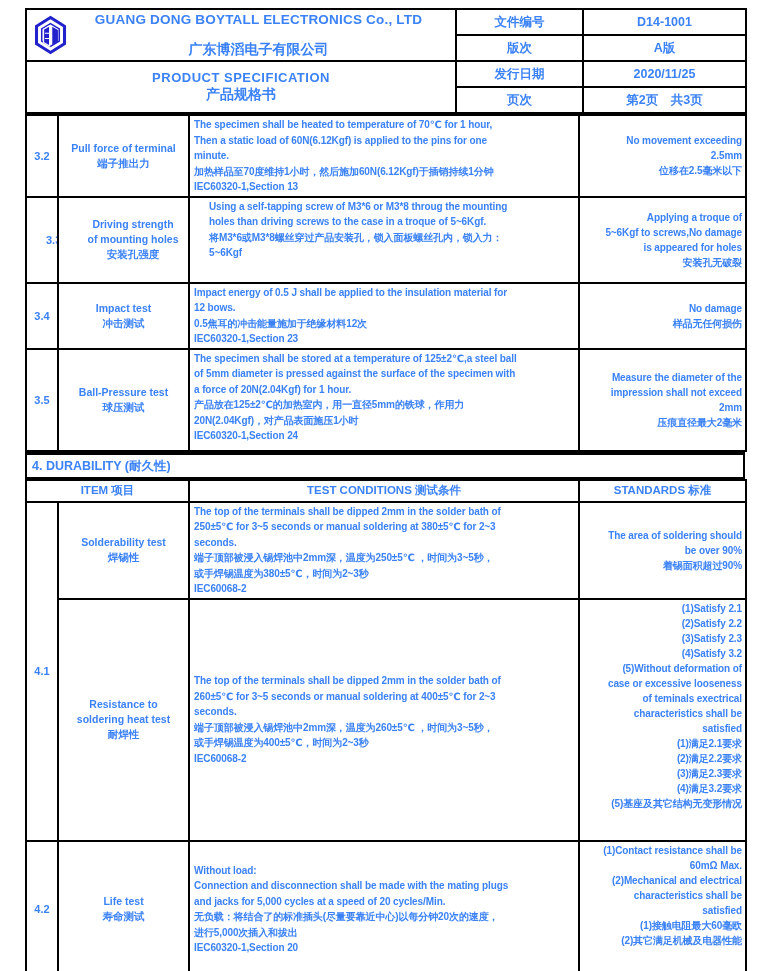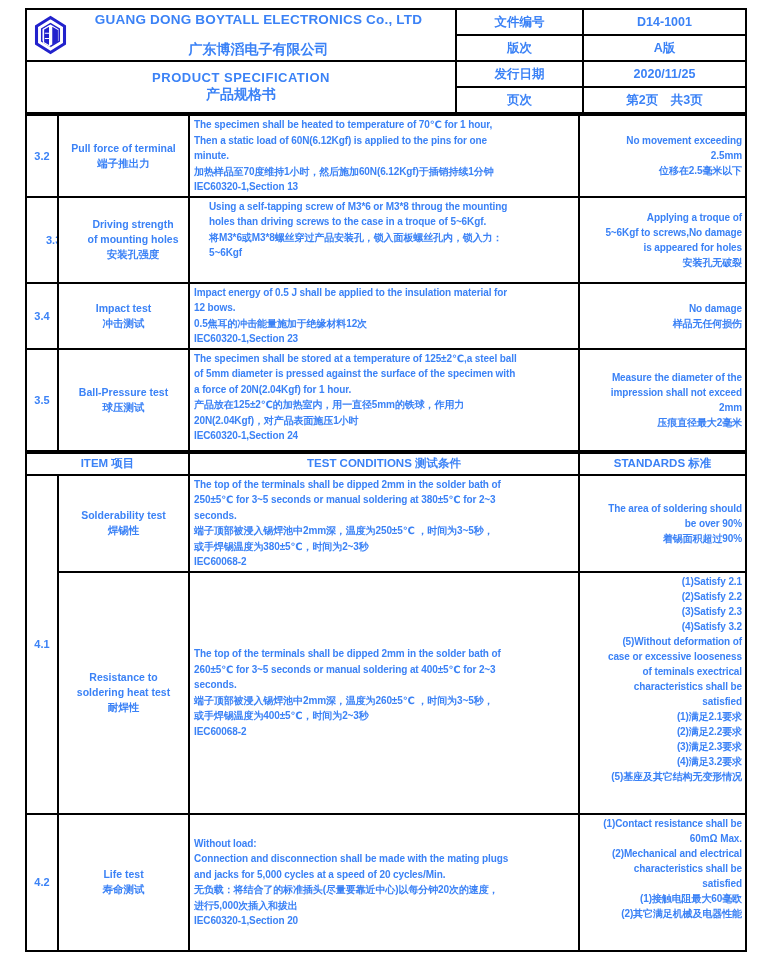--- a/index.html
+++ b/index.html
@@ -155,20 +155,21 @@
 20N(2.04Kgf)，对产品表面施压1小时
 IEC60320-1,Section 24</td>
         <td class="cstd">Measure the diameter of the
 impression shall not exceed
 2mm
 压痕直径最大2毫米</td>
       </tr>
     </tbody>
       </table>
 
+    <div class="sec-title">4. DURABILITY (耐久性)</div>
 
     <table class="body-table t4">
       <colgroup>
           <col style="width:32px">
           <col style="width:131px">
           <col style="width:390px">
           <col style="width:167px">
         </colgroup>
       <tbody>
           <tr class="rh">

